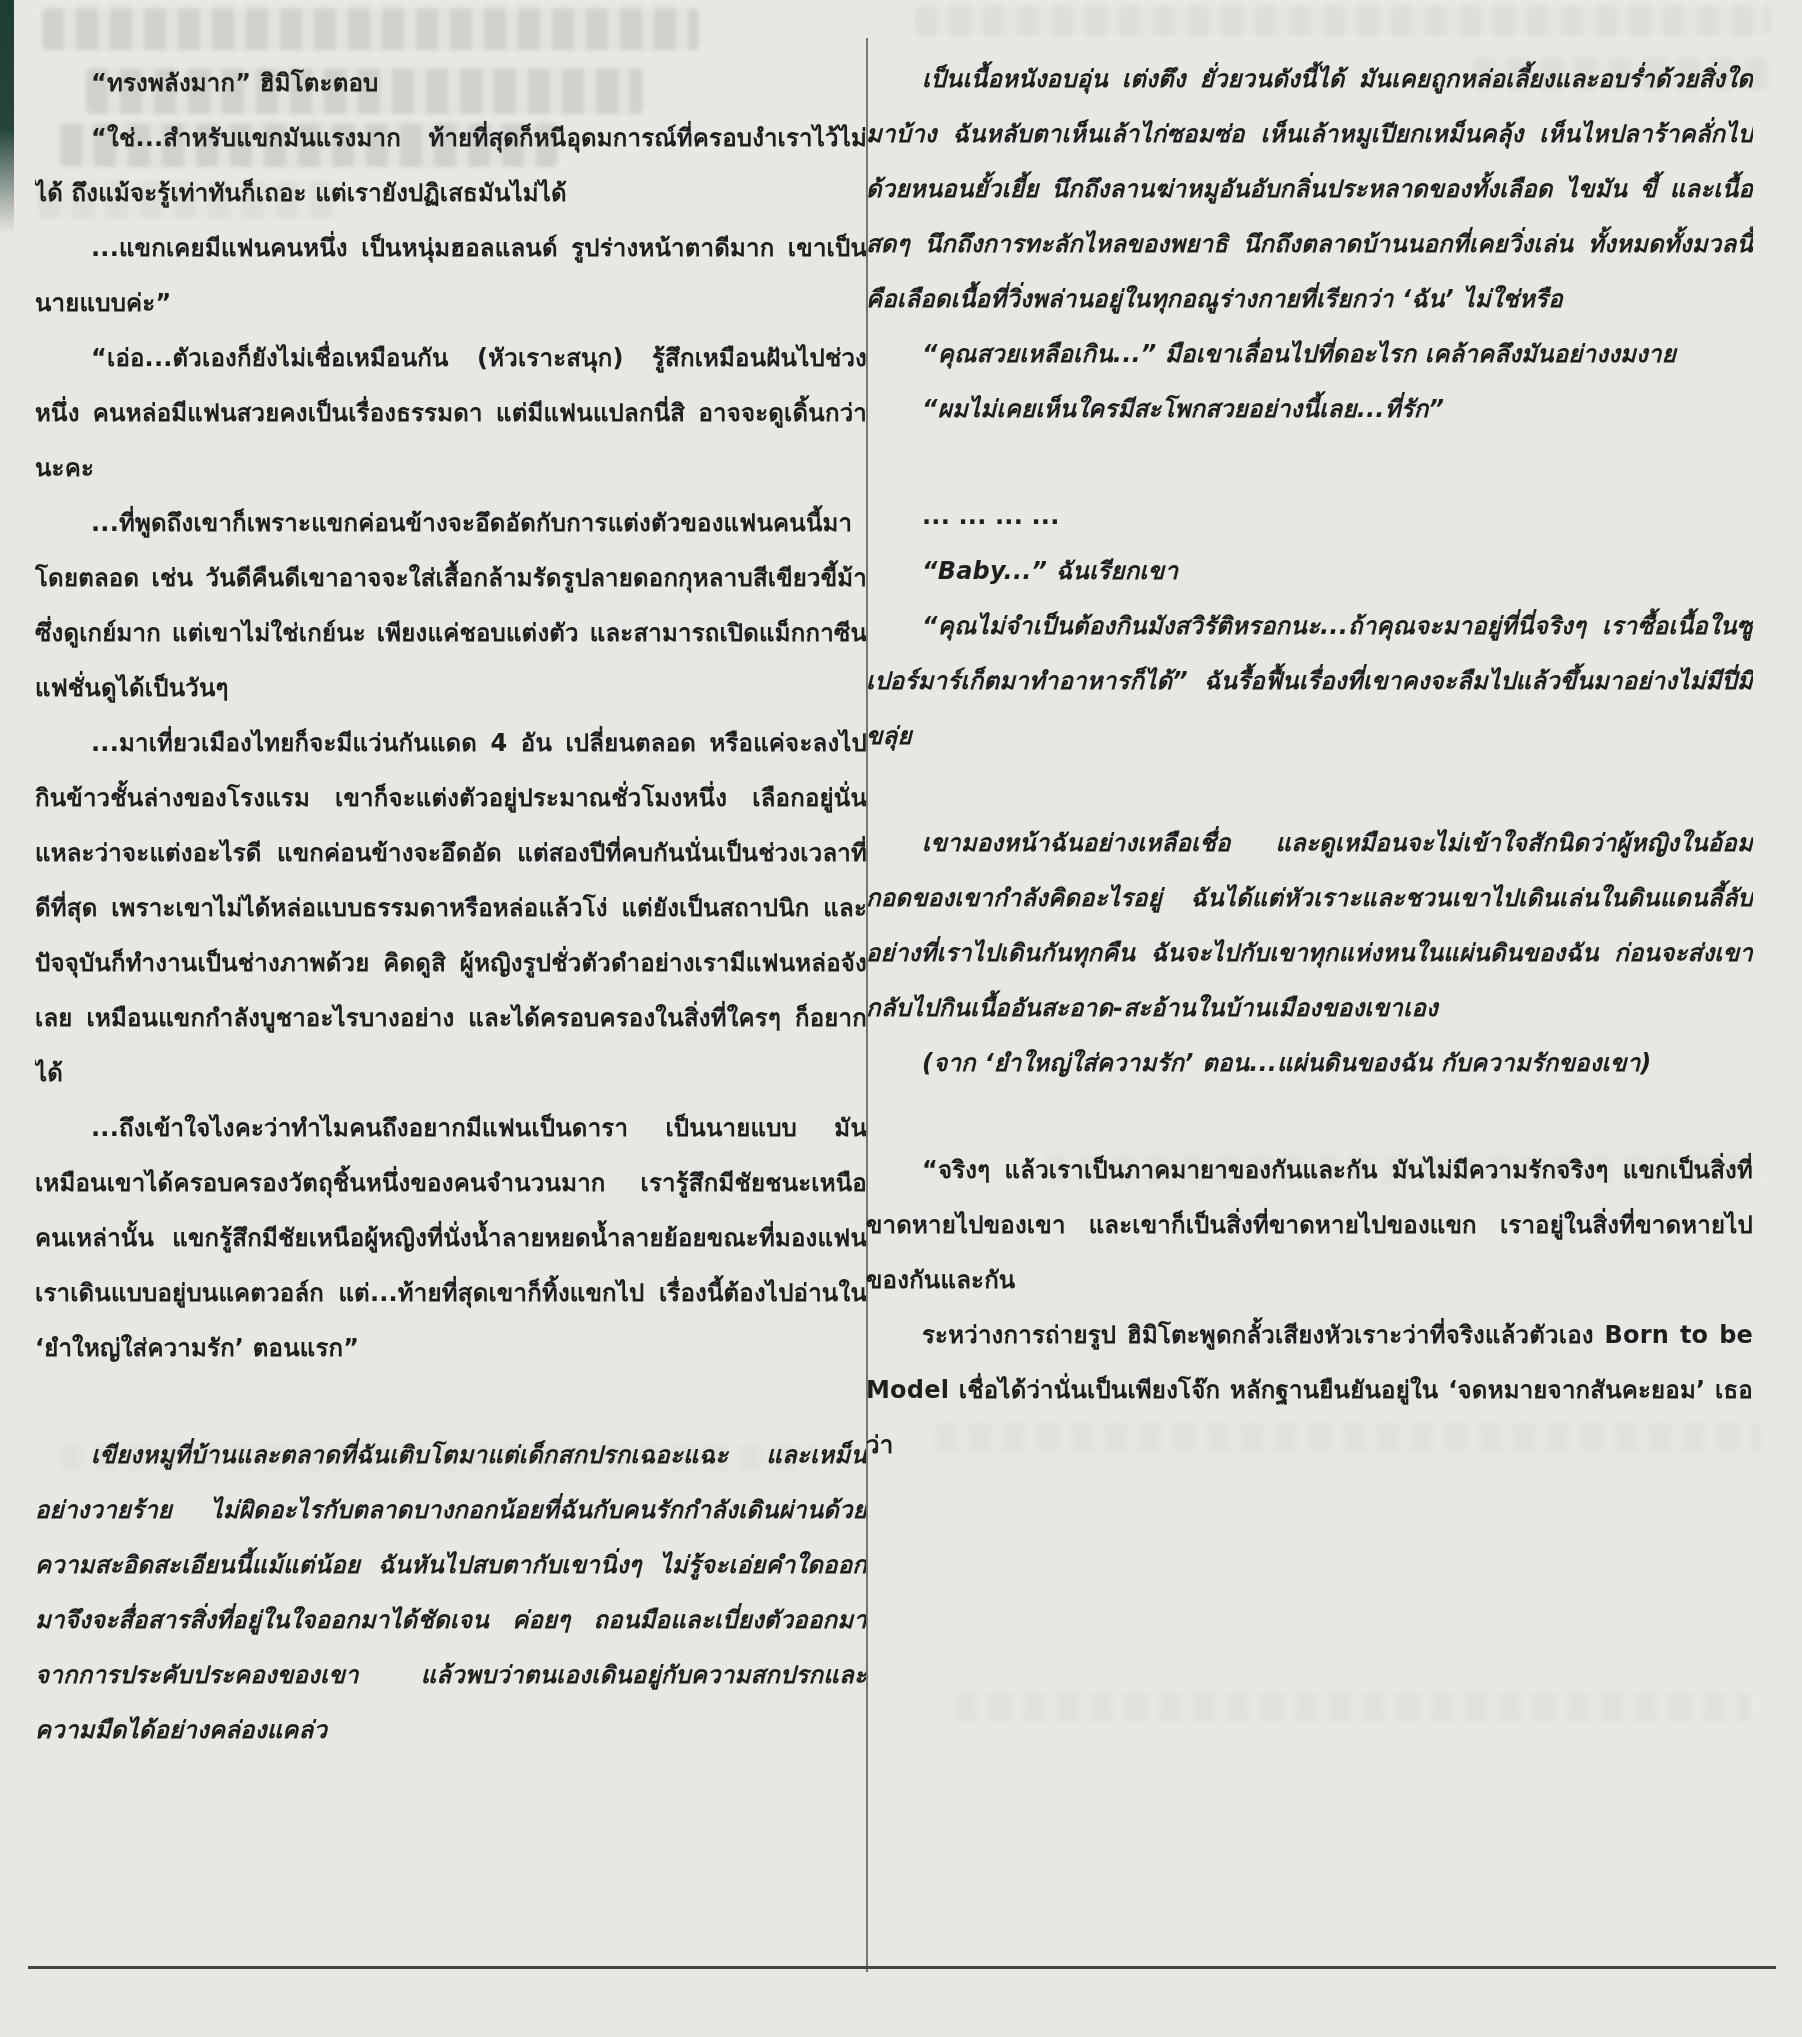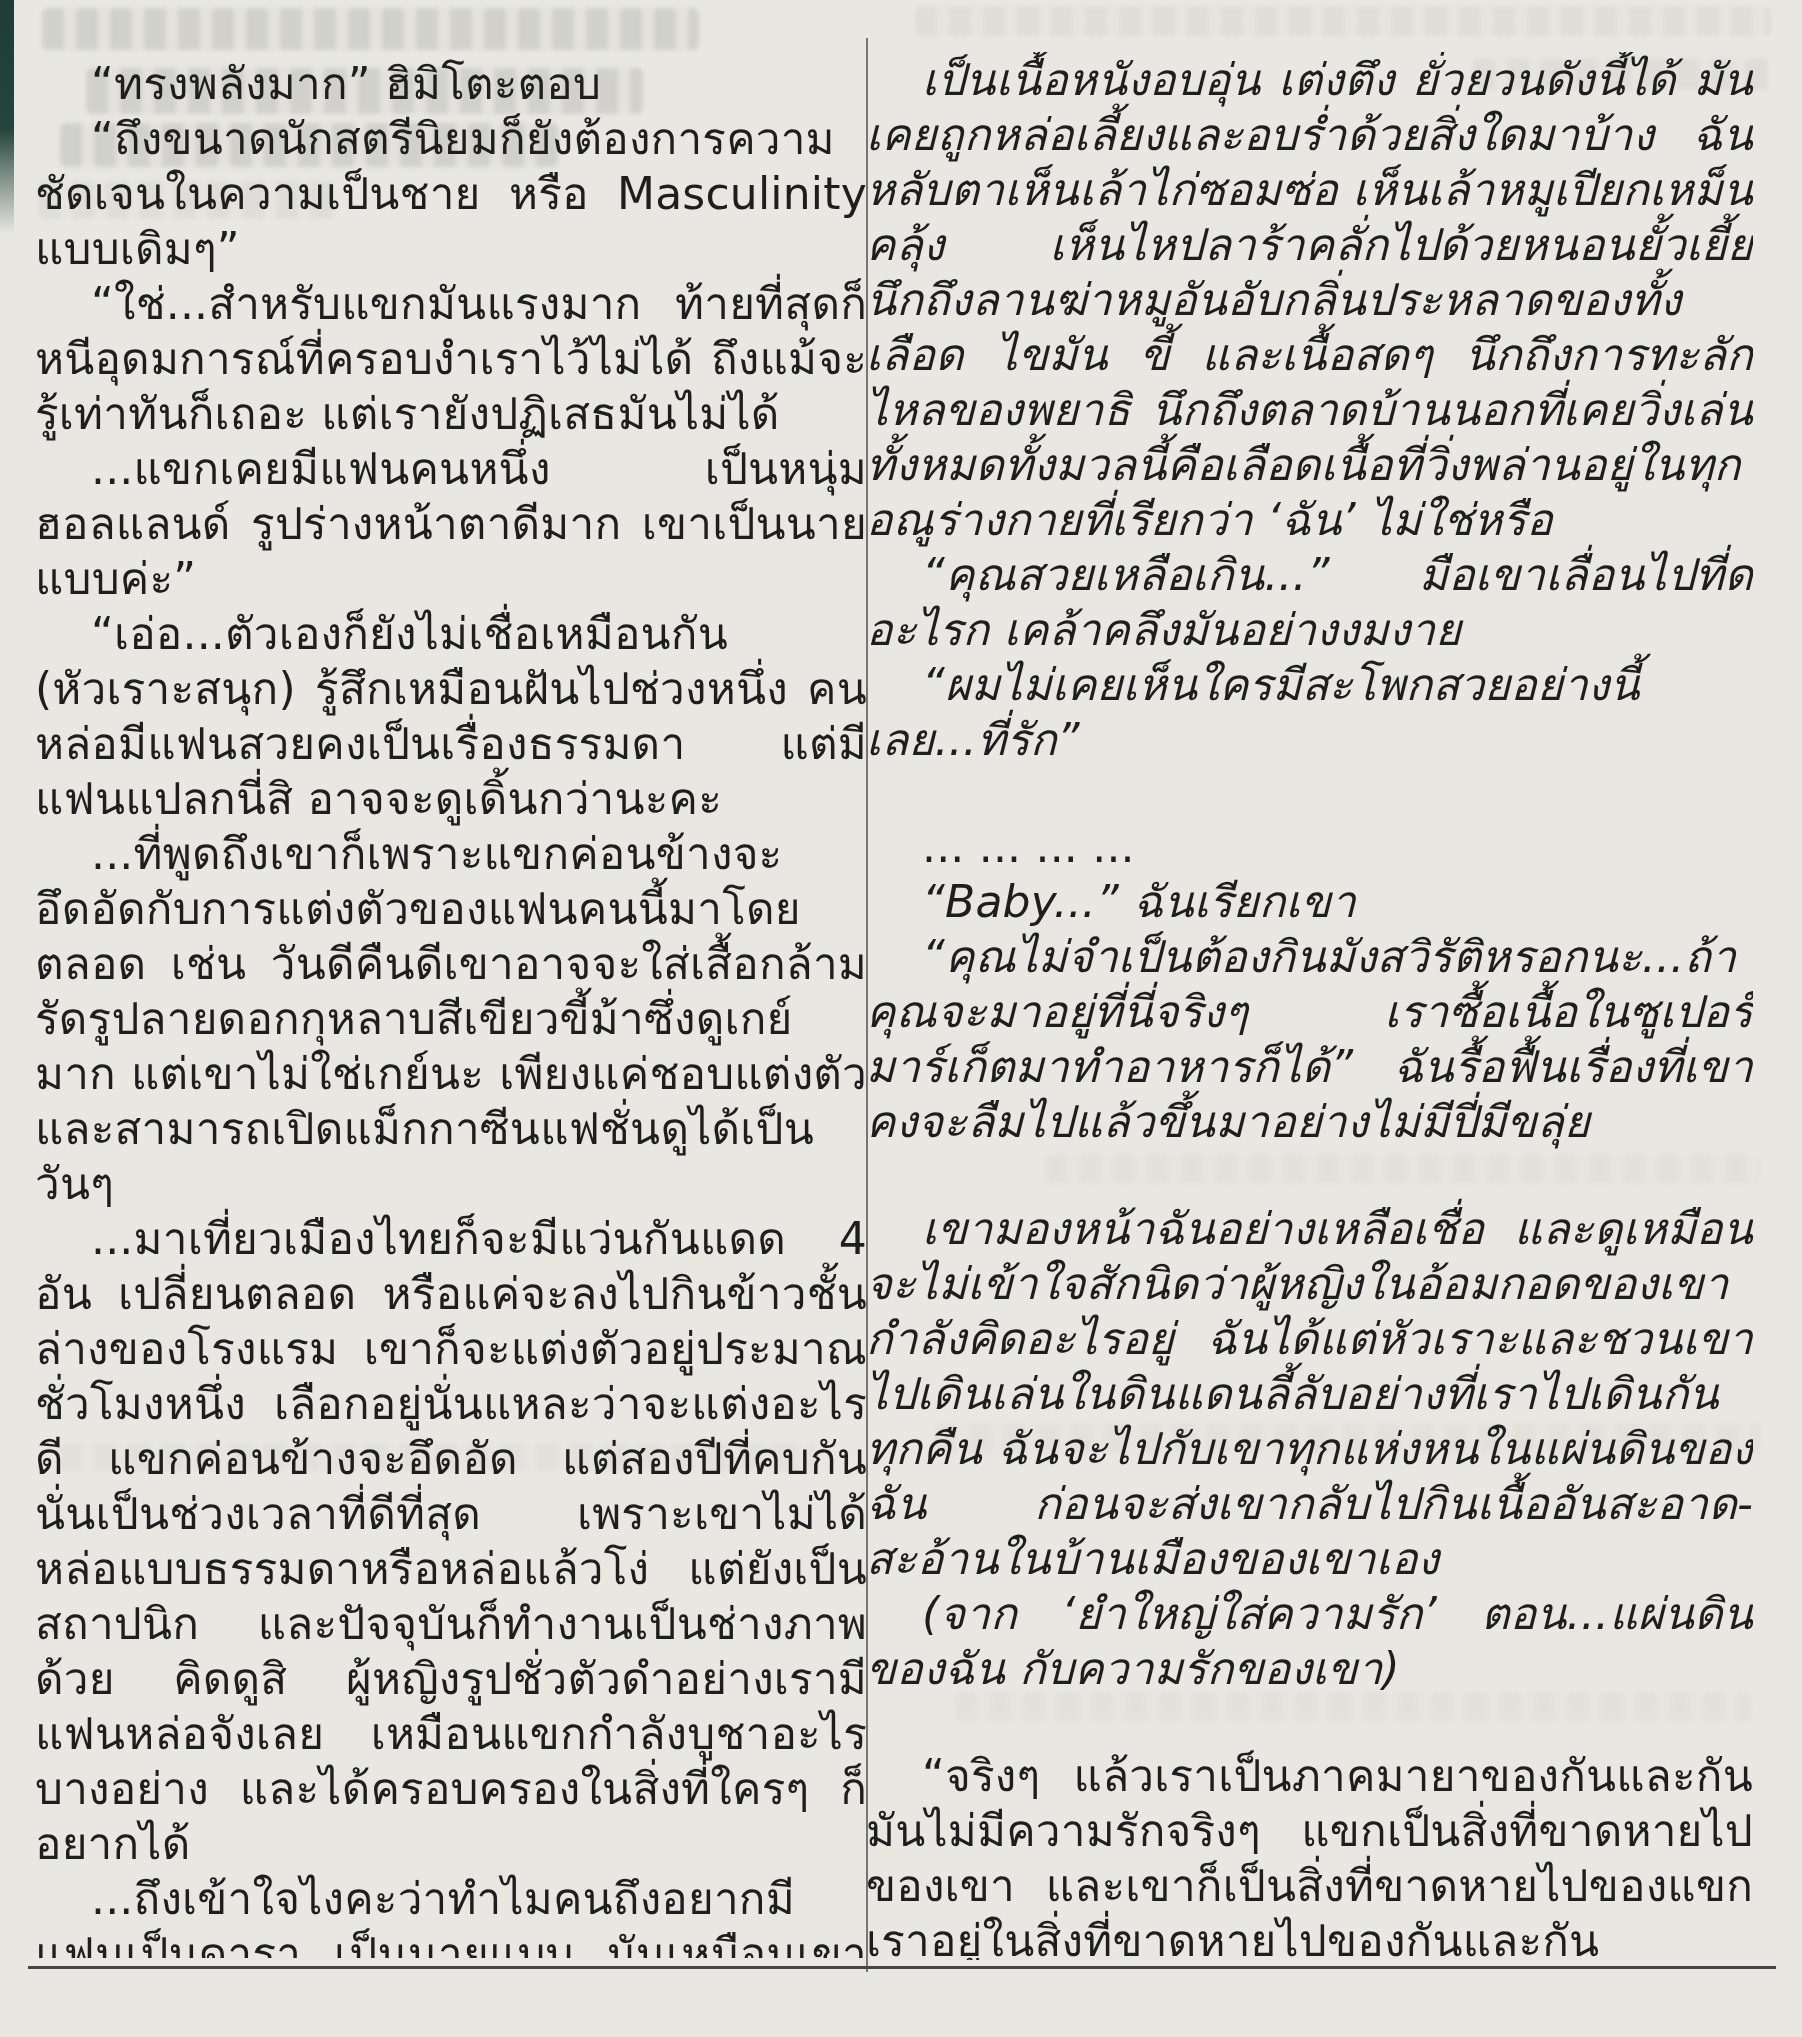--- a/index.html
+++ b/index.html
@@ -13,26 +13,27 @@
   }
   .page { position: absolute; inset: 0; }
 
   
   .col { position: absolute; overflow: hidden; }
   .col-left  { left: 35px;  top: 56px; width: 832px; height: 1902px; }
   .col-right { left: 866px; top: 52px; width: 887px; height: 1908px; }
 
   .para {
     margin: 0;
-    font-size: 44px;
+    font-size: 24px;
     line-height: 55px;
     text-align: justify;
     text-indent: 56px;
     letter-spacing: 0.2px;
     color: #1e1e1e;
+    font-weight: bold;
   }
   .para.italic { font-style: italic; }
   .para.gap { margin-top: 52px; }
   .para.dots { text-align: left; }
 
   
   .divider {
     position: absolute; left: 866px; top: 38px;
     width: 2px; height: 1934px; background: #767670;
   }
@@ -73,21 +74,20 @@
   <div class="ghost light" style="left:1473px;top:58px;  width:299px; height:32px;"></div>
   <div class="ghost light" style="left:1045px;top:1154px;width:716px; height:30px; opacity:.3;"></div>
   <div class="ghost light" style="left:935px; top:1423px;width:826px; height:30px; opacity:.3;"></div>
   <div class="ghost light" style="left:955px; top:1692px;width:796px; height:30px; opacity:.3;"></div>
   <div class="ghost light" style="left:60px;  top:1443px;width:756px; height:28px; opacity:.3;"></div>
 
   <div class="edge-strip"></div>
 
   <div class="col col-left">
       <p class="para">“ทรงพลังมาก” ฮิมิโตะตอบ</p>
-      <p class="para">“ถึงขนาดนักสตรีนิยมก็ยังต้องการความชัดเจนในความเป็นชาย หรือ Masculinity แบบเดิมๆ”</p>
       <p class="para">“ใช่...สำหรับแขกมันแรงมาก ท้ายที่สุดก็หนีอุดมการณ์ที่ครอบงำเราไว้ไม่ได้ ถึงแม้จะรู้เท่าทันก็เถอะ แต่เรายังปฏิเสธมันไม่ได้</p>
       <p class="para">...แขกเคยมีแฟนคนหนึ่ง เป็นหนุ่มฮอลแลนด์ รูปร่างหน้าตาดีมาก เขาเป็นนายแบบค่ะ”</p>
       <p class="para">“เอ่อ...ตัวเองก็ยังไม่เชื่อเหมือนกัน (หัวเราะสนุก) รู้สึกเหมือนฝันไปช่วงหนึ่ง คนหล่อมีแฟนสวยคงเป็นเรื่องธรรมดา แต่มีแฟนแปลกนี่สิ อาจจะดูเดิ้นกว่านะคะ</p>
       <p class="para">...ที่พูดถึงเขาก็เพราะแขกค่อนข้างจะอึดอัดกับการแต่งตัวของแฟนคนนี้มาโดยตลอด เช่น วันดีคืนดีเขาอาจจะใส่เสื้อกล้ามรัดรูปลายดอกกุหลาบสีเขียวขี้ม้าซึ่งดูเกย์มาก แต่เขาไม่ใช่เกย์นะ เพียงแค่ชอบแต่งตัว และสามารถเปิดแม็กกาซีนแฟชั่นดูได้เป็นวันๆ</p>
       <p class="para">...มาเที่ยวเมืองไทยก็จะมีแว่นกันแดด 4 อัน เปลี่ยนตลอด หรือแค่จะลงไปกินข้าวชั้นล่างของโรงแรม เขาก็จะแต่งตัวอยู่ประมาณชั่วโมงหนึ่ง เลือกอยู่นั่นแหละว่าจะแต่งอะไรดี แขกค่อนข้างจะอึดอัด แต่สองปีที่คบกันนั่นเป็นช่วงเวลาที่ดีที่สุด เพราะเขาไม่ได้หล่อแบบธรรมดาหรือหล่อแล้วโง่ แต่ยังเป็นสถาปนิก และปัจจุบันก็ทำงานเป็นช่างภาพด้วย คิดดูสิ ผู้หญิงรูปชั่วตัวดำอย่างเรามีแฟนหล่อจังเลย เหมือนแขกกำลังบูชาอะไรบางอย่าง และได้ครอบครองในสิ่งที่ใครๆ ก็อยากได้</p>
       <p class="para">...ถึงเข้าใจไงคะว่าทำไมคนถึงอยากมีแฟนเป็นดารา เป็นนายแบบ มันเหมือนเขาได้ครอบครองวัตถุชิ้นหนึ่งของคนจำนวนมาก เรารู้สึกมีชัยชนะเหนือคนเหล่านั้น แขกรู้สึกมีชัยเหนือผู้หญิงที่นั่งน้ำลายหยดน้ำลายย้อยขณะที่มองแฟนเราเดินแบบอยู่บนแคตวอล์ก แต่...ท้ายที่สุดเขาก็ทิ้งแขกไป เรื่องนี้ต้องไปอ่านใน ‘ยำใหญ่ใส่ความรัก’ ตอนแรก”</p>
       <p class="para italic gap">เขียงหมูที่บ้านและตลาดที่ฉันเติบโตมาแต่เด็กสกปรกเฉอะแฉะ และเหม็นอย่างวายร้าย ไม่ผิดอะไรกับตลาดบางกอกน้อยที่ฉันกับคนรักกำลังเดินผ่านด้วยความสะอิดสะเอียนนี้แม้แต่น้อย ฉันหันไปสบตากับเขานิ่งๆ ไม่รู้จะเอ่ยคำใดออกมาจึงจะสื่อสารสิ่งที่อยู่ในใจออกมาได้ชัดเจน ค่อยๆ ถอนมือและเบี่ยงตัวออกมาจากการประคับประคองของเขา แล้วพบว่าตนเองเดินอยู่กับความสกปรกและความมืดได้อย่างคล่องแคล่ว</p>
     </div>
   <div class="divider"></div>
   <div class="col col-right">

